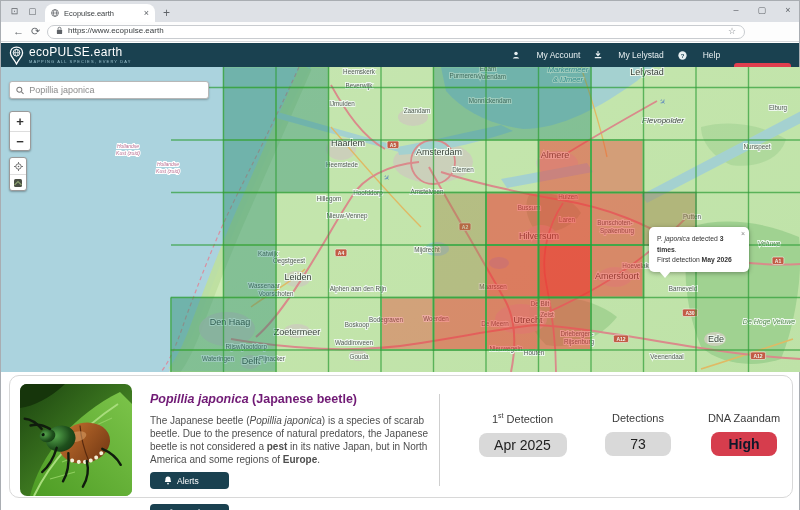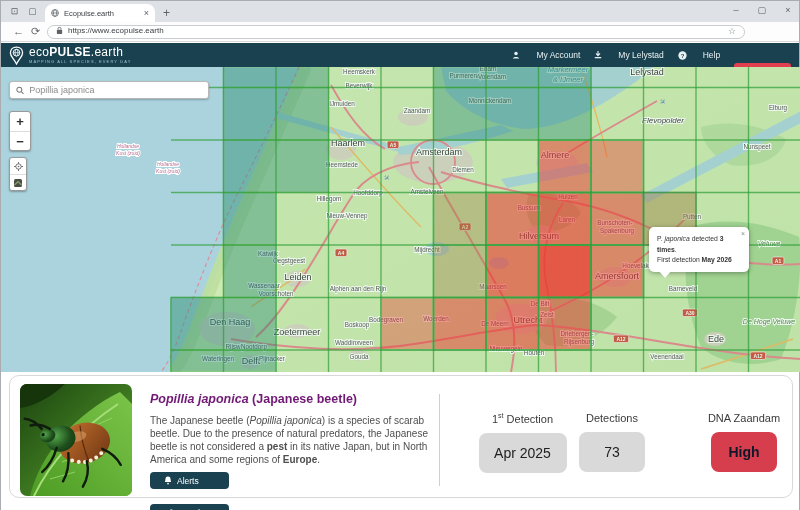--- a/index.html
+++ b/index.html
@@ -18,21 +18,21 @@
   .navbtn { position:absolute; top:3px; font-size:11px; color:#5f6368; }
   .urlpill { position:absolute; left:46px; top:3px; width:698px; height:14px; border:1px solid #c9ccd0; border-radius:8px; background:#fff; display:flex; align-items:flex-start; padding:0 8px; gap:5px; }
   .urltext { font-size:8px; color:#3c4043; flex:1; }
   .star { font-size:9px; color:#80868b; }
 
   
   .navbar { position:absolute; left:0; top:42px; width:100%; height:24px; background:#1a4150; display:flex; align-items:center; padding:0 8px; }
   .logo { display:flex; align-items:center; gap:5px; }
   .logo-text { color:#fff; line-height:1; }
   .logo-line1 { font-size:12px; letter-spacing:.3px; }
-  .logo-line1 .bold { font-weight:bold; }
+  .logo-line1 .bold { font-weight:normal; }
   .tagline { font-size:4px; letter-spacing:1.1px; color:#9cc3cf; margin-top:2px; }
   .navmenu { margin-left:auto; display:flex; align-items:center; gap:14px; }
   .navitem { display:flex; align-items:center; gap:16px; color:#e8f0f2; font-size:8.5px; }
   .logout { background:#e13e4e; color:#fff; font-size:8.5px; font-weight:bold; border-radius:3px; padding:3px 8px; display:flex; align-items:center; gap:4px;margin-top:32px; }
 
   
   .map { position:absolute; left:0; top:66px; width:800px; height:305px; background:#abd3de; overflow:hidden; }
   .searchbox { position:absolute; left:8px; top:14px; width:200px; height:18px; background:#fff; border:1px solid #b7b7b7; border-radius:3px; box-shadow:0 1px 2px rgba(0,0,0,.25); display:flex; align-items:center; padding:0 6px; gap:5px; z-index:30; }
   .searchbox input { border:none; outline:none; font-size:9px; color:#8b8b8b; width:100%; font-family:"Liberation Sans",sans-serif; background:transparent; }
   .zoomctl { position:absolute; left:8px; top:44px; width:22px; background:#fff; border:1px solid #9a9a9a; border-radius:3px; box-shadow:0 1px 2px rgba(0,0,0,.3); z-index:30; }
@@ -50,21 +50,21 @@
   .card { position:absolute; left:8px; top:3px; width:784px; height:123px; background:#fff; border:1px solid #d8d8d8; border-radius:10px; }
   .beetle { position:absolute; left:10px; top:8px; width:112px; height:112px; border-radius:7px; overflow:hidden; }
   .sp-title { position:absolute; left:140px; top:16px; font-size:12.5px; color:#701a75; font-weight:bold; }
   .sp-title .sci { font-style:italic; }
   .sp-desc { position:absolute; left:140px; top:38px; width:292px; font-size:10px; line-height:13px; color:#4e4e4e; }
   .actions { position:absolute; left:140px; top:96px; display:flex; gap:15px;flex-direction:column; }
   .abtn { background:#1a4150; color:#fff; font-size:8.5px; border-radius:4px; height:17px; padding:0 14px; display:flex; align-items:center; gap:5px; }
   .vdivider { position:absolute; left:429px; top:18px; width:1px; height:92px; background:#cfcfcf; }
   .stat { position:absolute; top:36px; text-align:center; }
   .stat .slabel { font-size:11px; color:#3a3a3a; margin-bottom:8px; }
-  .stat .pill { border-radius:8px; padding:12px 0; width:86px; font-size:14px; color:#222; background:#d9d9d9; }
+  .stat .pill { border-radius:8px; padding:4px 0; width:86px; font-size:14px; color:#222; background:#d9d9d9; }
   .stat .pill.red { background:#d63d4d; color:#0f172a; font-weight:bold; }
   sup { font-size:7px; }
 </style>
 </head>
 <body>
 
 <div class="window">
 
   <div class="tabstrip">
     <div class="chrome-icon" style="left:8px">⊡</div>
@@ -471,21 +471,21 @@
           <span>Download</span>
         </div>
       </div>
 
       <div class="vdivider"></div>
 
       <div class="stat" style="left:460px; width:105px;">
         <div class="slabel"><span>1</span><sup>st</sup><span> Detection</span></div>
         <div class="pill" style="width:88px; margin:0 auto;">Apr 2025</div>
       </div>
-      <div class="stat" style="left:552px; width:100px;">
+      <div class="stat" style="left:578px; width:100px;">
         <div class="slabel">Detections</div>
         <div class="pill" style="width:66px; margin:0 auto;">73</div>
       </div>
       <div class="stat" style="left:684px; width:100px;">
         <div class="slabel">DNA Zaandam</div>
         <div class="pill red" style="width:66px; margin:0 auto;">High</div>
       </div>
     </div>
   </div>
 </div>

